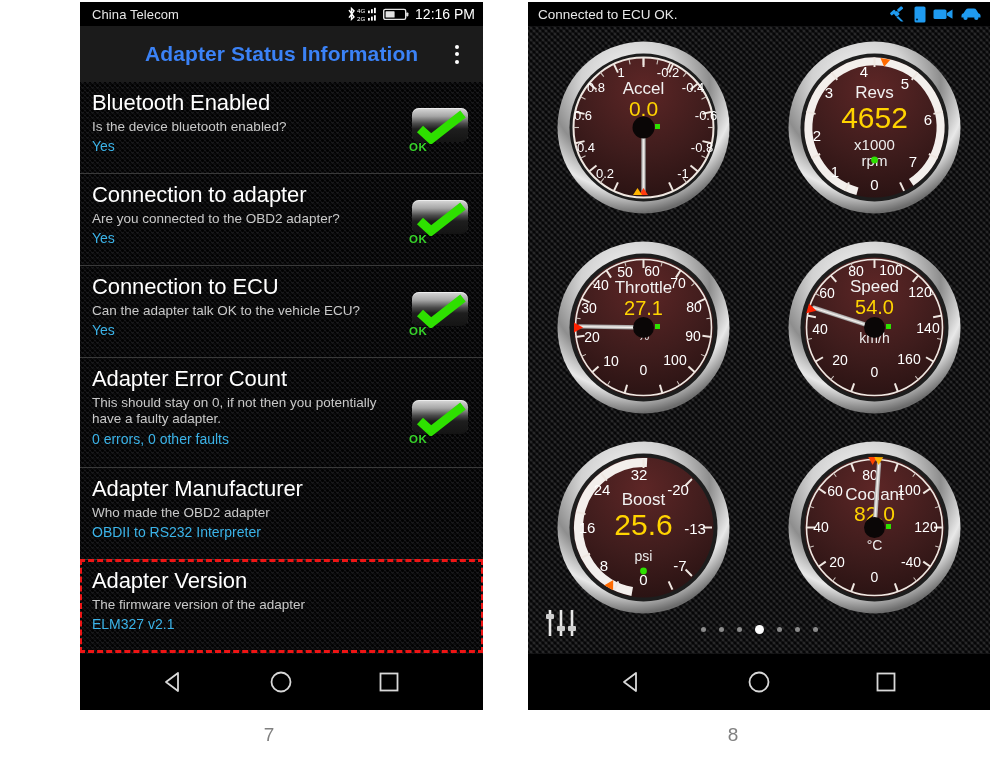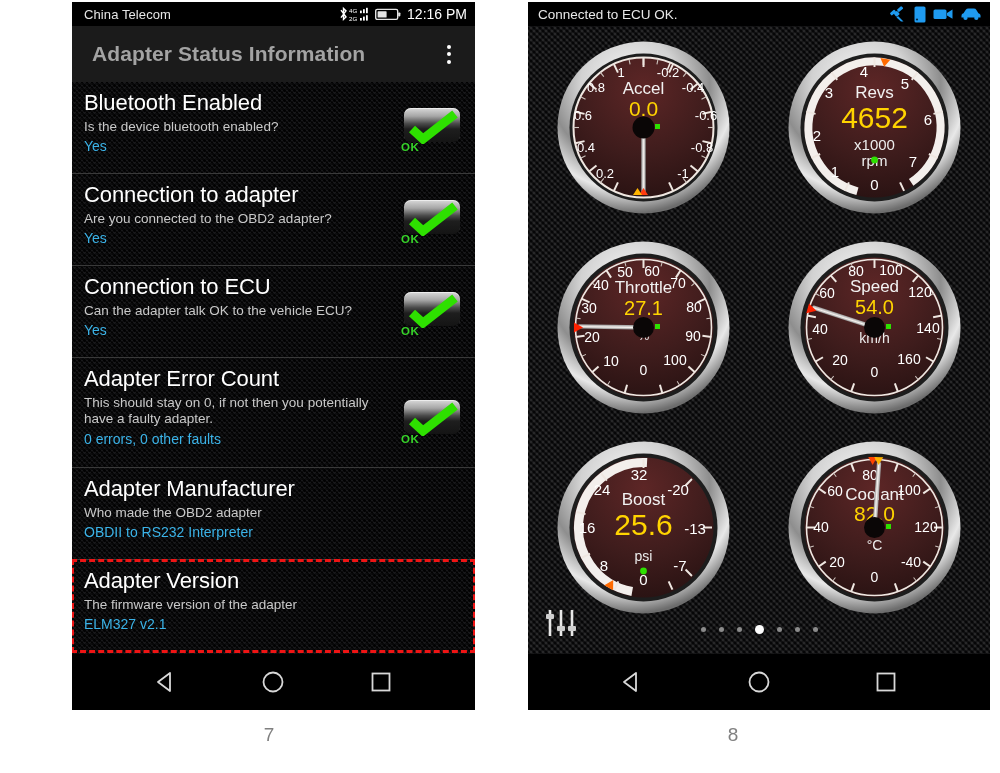--- a/index.html
+++ b/index.html
@@ -11,21 +11,21 @@
     overflow: hidden;
   }
   .page { position: relative; width: 1000px; height: 773px; background: #fff; }
 
   
   .phone {
     position: absolute;
     background: #000;
     overflow: hidden;
   }
-  #phone-left  { left: 72px;  top: 2px; width: 403px; height: 708px; }
+  #phone-left  { left: 80px;  top: 2px; width: 403px; height: 708px; }
   #phone-right { left: 528px; top: 2px; width: 462px; height: 708px; }
 
   
   .carbon {
     background-color: #111113;
     background-image:
       repeating-linear-gradient(45deg,  rgba(255,255,255,.055) 0 2px, rgba(0,0,0,.40) 2px 4px),
       repeating-linear-gradient(-45deg, rgba(255,255,255,.045) 0 2px, rgba(0,0,0,.40) 2px 4px);
     background-size: 6px 6px, 6px 6px;
   }
@@ -49,22 +49,23 @@
   .sb-icons svg { display: block; }
   .sb-time { font-size: 14px; margin-left: 6px; color: #fff; }
 
   
   .appbar {
     height: 56px; background: #1b1b1b;
     display: flex; align-items: center;
     padding: 0 8px 0 20px;
   }
   .appbar-title {
-    flex: 1; color: #a3a3a3; font-size: 21px; font-weight: bold;
+    flex: 1; color: #3b82f6; font-size: 21px; font-weight: bold;
     letter-spacing: .1px;
+    margin-left: 45px;
   }
   .overflow-dots {
     width: 36px; height: 40px;
     display: flex; flex-direction: column; align-items: center; justify-content: center;
     gap: 3.5px; cursor: pointer;
   }
   .overflow-dots i { width: 4px; height: 4px; background: #fff; border-radius: 50%; display: block; }
 
   
   .status-list {

